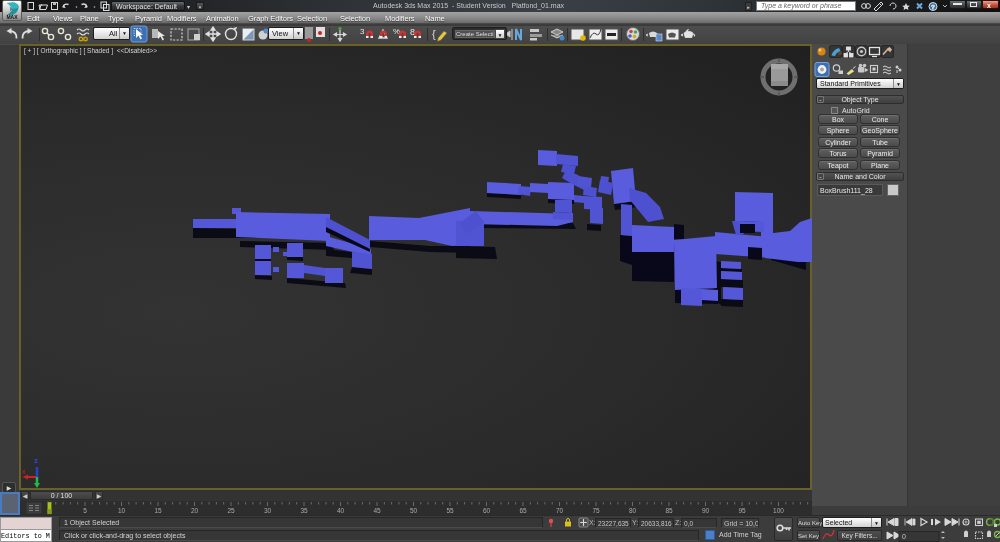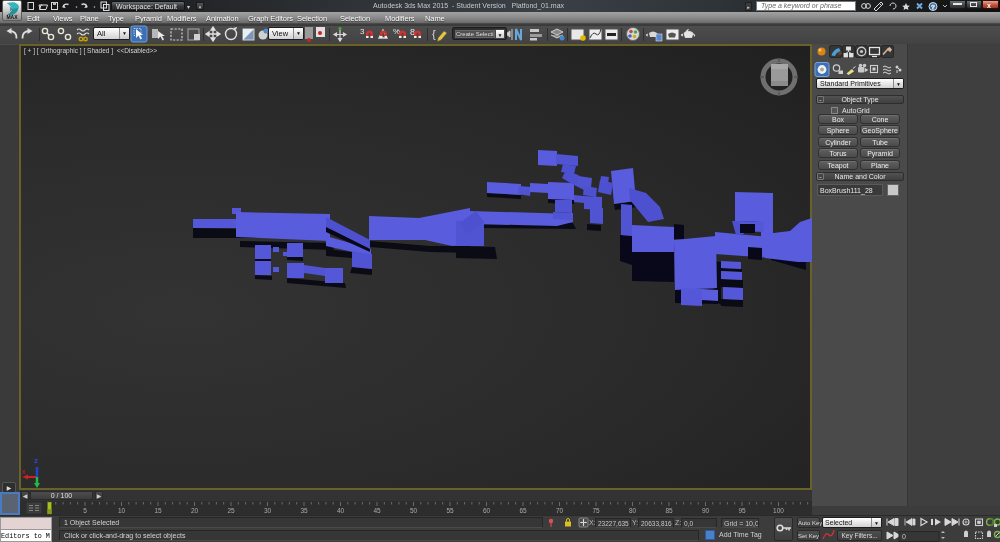--- a/index.html
+++ b/index.html
@@ -217,21 +217,21 @@
         <path d="M649 8 q4-3 8 0 l-1 4 -6 0 z" fill="#d8d8d8"></path>
         <path d="M648 9 l-2 1 2 1 M657 9 q2 0 1 2" stroke="#d8d8d8" fill="none"></path>
         <rect x="656" y="9" width="6" height="7" fill="#5588cc" stroke="#ddd" stroke-width="0.6"></rect>
       </g>
 
     <rect x="666" y="4" width="13" height="11" fill="#ececec" stroke="#555"></rect>
       <path d="M668 9 q4-3 8 0 l-1 3.5 -6 0 z" fill="#555"></path>
 
     <path d="M684 8 q4.5-3.5 9 0 l-1.2 4.5 -6.6 0 z M683 9 l-2 1 2 1 M693 9 q2.5 0 1.5 2.5 M686 6.5 q1-2 2.5-2 q-1.5 1 -1 2" fill="#e4e4e4" stroke="#e4e4e4" stroke-width="0.8"></path>
   </svg>
-  <div class="combo" style="left:93px;top:27px;width:37px;height:13px;line-height:12px;padding-left:3px">All<span class="arr">▼</span></div>
+  <div class="combo" style="left:93px;top:27px;width:37px;height:13px;line-height:12px;padding-left:15px">All<span class="arr">▼</span></div>
   <div class="combo" style="left:268px;top:27px;width:36px;height:13px;line-height:12px;padding-left:3px">View<span class="arr">▼</span></div>
   <div class="abs" style="left:452px;top:27px;width:55px;height:13px;background:#2e2e2e;border:1px solid #1e1e1e;border-radius:2px;z-index:6">
      <div style="position:absolute;left:2px;top:2px;width:40px;height:8px;background:#505050;border:1px solid #666;color:#ddd;font-size:6px;line-height:7px;overflow:hidden;white-space:nowrap">Create Selection Se</div>
      <div style="position:absolute;right:1px;top:1px;width:10px;height:10px;background:linear-gradient(#fff,#ccc);border:1px solid #444;color:#111;font-size:5px;text-align:center;line-height:10px">▼</div>
   </div>
   <div class="abs" id="logo">
     <svg width="18" height="14" viewBox="0 0 18 14" style="position:absolute;left:1px;top:1px">
       <path d="M3 1 L10 0.5 C14 2 15 4 14.5 6 C14 9 12 11.5 8.5 13 L3 13 C6 11 8 9 8 7 C8 5 6 2.8 3 1 Z" fill="#23929c"></path>
       <path d="M3 1 L8 7 L3 13 C5.5 10.5 6.5 8.5 6.5 7 C6.5 5.5 5.5 3.5 3 1 Z" fill="#0f5a62"></path>
       <path d="M3 1 C6 2.8 8 5 8 7 L14.5 6 C15 4 14 2 10 0.5 Z" fill="#35b6bd"></path>

